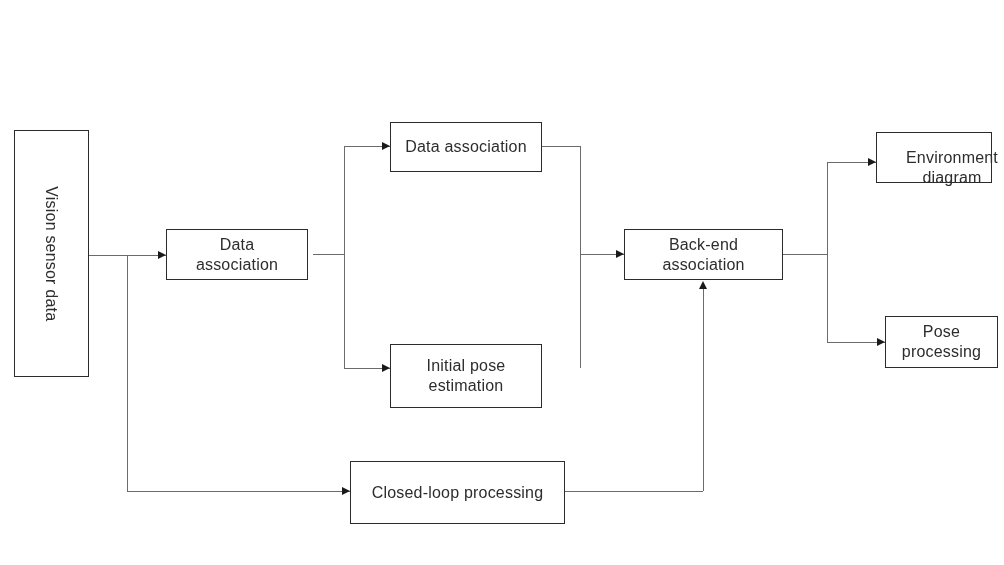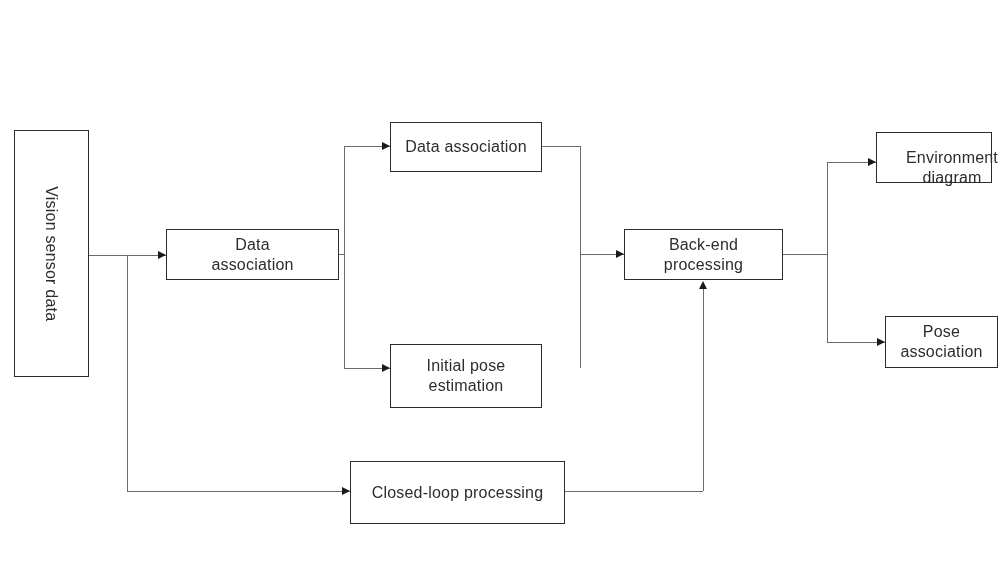--- a/index.html
+++ b/index.html
@@ -78,46 +78,46 @@
   <div class="arr-r" style="left:382px;top:364px"></div>
   <div class="arr-r" style="left:616px;top:250px"></div>
   <div class="arr-r" style="left:868px;top:158px"></div>
   <div class="arr-r" style="left:877px;top:338px"></div>
   <div class="arr-u" style="left:699px;top:281px"></div>
 
   <div class="node" style="left:14px;top:130px;width:75px;height:247px">
     <span class="label rot">Vision sensor data</span>
   </div>
 
-  <div class="node" style="left:166px;top:229px;width:173px;height:51px">
+  <div class="node" style="left:166px;top:229px;width:142px;height:51px">
     <span class="label">Data
 association</span>
   </div>
 
   <div class="node" style="left:390px;top:122px;width:152px;height:50px">
     <span class="label">Data association</span>
   </div>
 
   <div class="node" style="left:390px;top:344px;width:152px;height:64px">
     <span class="label">Initial pose
 estimation</span>
   </div>
 
   <div class="node" style="left:624px;top:229px;width:159px;height:51px">
     <span class="label">Back-end
-processing</span>
+association</span>
   </div>
 
   <div class="node" style="left:876px;top:132px;width:116px;height:51px">
     <span class="label shift-down">Environment
 diagram</span>
   </div>
 
   <div class="node" style="left:885px;top:316px;width:113px;height:52px">
     <span class="label">Pose
-association</span>
+processing</span>
   </div>
 
   <div class="node" style="left:350px;top:461px;width:215px;height:63px">
     <span class="label">Closed-loop processing</span>
   </div>
 
 </div>
 
 </body></html>

